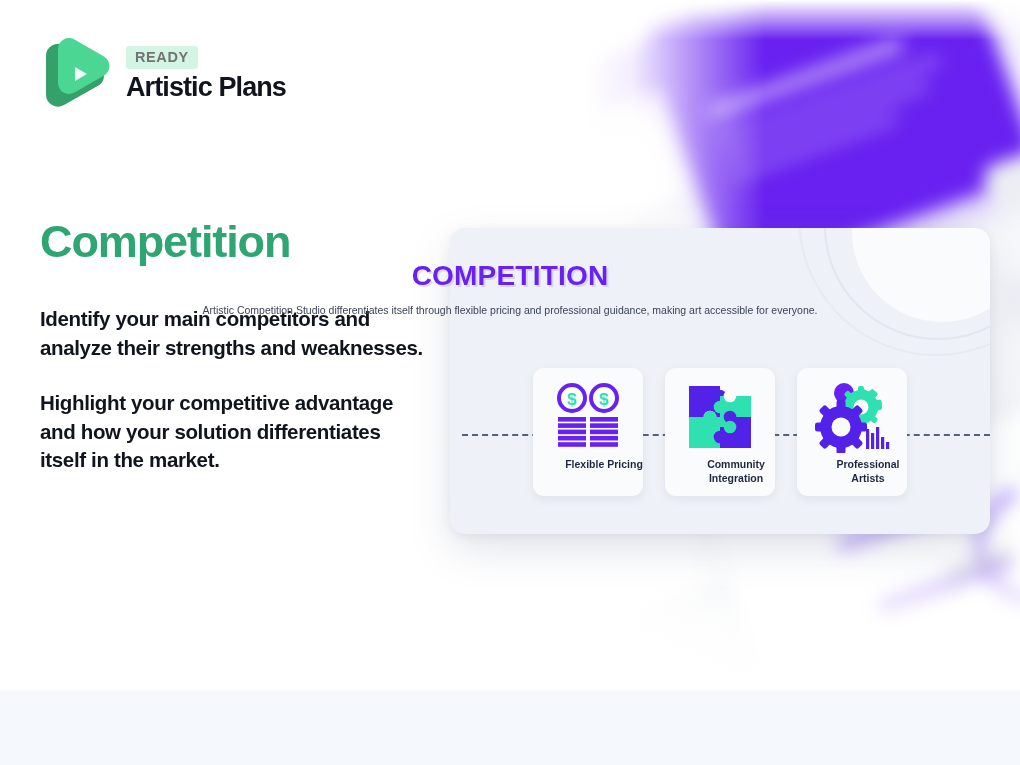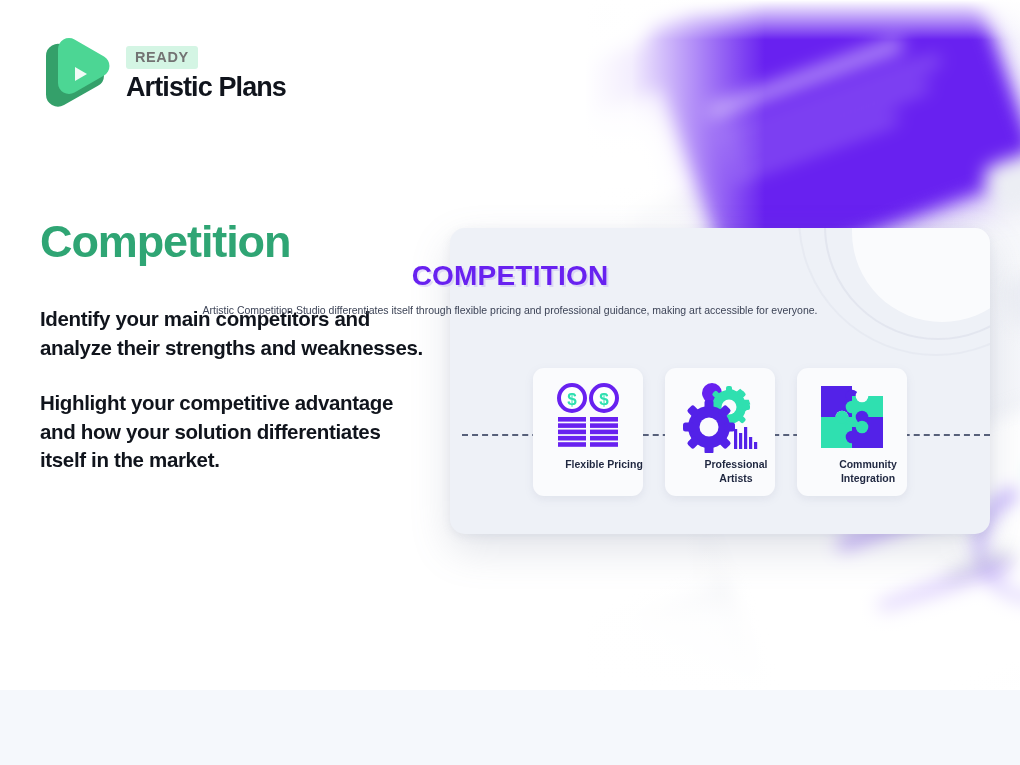--- a/index.html
+++ b/index.html
@@ -217,20 +217,47 @@
               <rect x="37" y="53.9" width="28" height="4.6"></rect>
             <rect x="37" y="60.2" width="28" height="4.6"></rect>
           </g>
         </svg>
       </div>
       <div class="feat-label">Flexible Pricing</div>
     </div>
 
     <div class="feat-card">
       <div class="feat-icon">
+        <svg width="70" height="70" viewBox="0 0 70 70" aria-hidden="true">
+
+          <path d="M4 4 h22 v8 a6.5 6.5 0 0 1 9 0 v-8 h0 v22 h-8 a6.5 6.5 0 0 0 0 9 h8 v0 h-31 v-8 a6.5 6.5 0 0 0 0-9 h-0 z" fill="#5322e8"></path>
+          <rect x="4" y="4" width="31" height="31" fill="#5322e8"></rect>
+          <circle cx="35" cy="14" r="6.3" fill="#5322e8"></circle>
+          <circle cx="25" cy="35" r="6.3" fill="#fafbfd"></circle>
+
+          <rect x="35" y="14" width="31" height="31" fill="#2fe0b0"></rect>
+          <circle cx="35" cy="25" r="6.3" fill="#2fe0b0"></circle>
+          <circle cx="45" cy="14" r="6.3" fill="#fafbfd"></circle>
+
+          <rect x="4" y="35" width="31" height="31" fill="#2fe0b0"></rect>
+          <circle cx="25" cy="35" r="6.3" fill="#2fe0b0"></circle>
+          <circle cx="35" cy="45" r="6.3" fill="#2fe0b0"></circle>
+
+          <rect x="35" y="45" width="31" height="21" fill="#5322e8"></rect>
+          <rect x="45" y="35" width="21" height="31" fill="#5322e8"></rect>
+          <circle cx="45" cy="35" r="6.3" fill="#5322e8"></circle>
+          <circle cx="35" cy="55" r="6.3" fill="#5322e8"></circle>
+          <circle cx="45" cy="45" r="6.3" fill="#2fe0b0"></circle>
+        </svg>
+      </div>
+      <div class="feat-label">Community Integration</div>
+    </div>
+
+    <div class="feat-card">
+      <div class="feat-icon">
         <svg width="76" height="72" viewBox="0 0 76 72" aria-hidden="true">
 
           <path d="M30 2 a10 10 0 0 1 10 10 c0 5-4 7-4 11 h-12 c0-4-4-6-4-11 a10 10 0 0 1 10-10z" fill="#6821f0"></path>
           <rect x="27" y="24" width="6" height="7" rx="1.6" fill="#6821f0"></rect>
 
           <g fill="#2fe0b0" transform="translate(47,26)">
             <path d="M0-17 l4.2 1.1 2.6-3.4 3.8 2.3-.9 4.2 3.1 3.1 4.2-.9 2.3 3.8-3.4 2.6 1.1 4.2-4.3 1.8-2.6-3.4-4.3 1.1-1.8 4.3-4.3-1.8 1.1-4.3-3.4-2.6-4.2 1.1-1.8-4.3 3.4-2.6-1.1-4.2 4.3-1.8z" transform="rotate(12) scale(1.05)"></path>
             <circle cx="0" cy="0" r="17"></circle>
           </g>
           <circle cx="47" cy="26" r="7.5" fill="#fafbfd"></circle>
@@ -262,43 +289,16 @@
             <rect x="52" y="48" width="3.2" height="20"></rect>
               <rect x="57" y="52" width="3.2" height="16"></rect>
             <rect x="62" y="46" width="3.2" height="22"></rect>
               <rect x="67" y="56" width="3.2" height="12"></rect>
             <rect x="72" y="61" width="3.2" height="7"></rect>
           </g>
         </svg>
       </div>
       <div class="feat-label">Professional Artists</div>
     </div>
-
-    <div class="feat-card">
-      <div class="feat-icon">
-        <svg width="70" height="70" viewBox="0 0 70 70" aria-hidden="true">
-
-          <path d="M4 4 h22 v8 a6.5 6.5 0 0 1 9 0 v-8 h0 v22 h-8 a6.5 6.5 0 0 0 0 9 h8 v0 h-31 v-8 a6.5 6.5 0 0 0 0-9 h-0 z" fill="#5322e8"></path>
-          <rect x="4" y="4" width="31" height="31" fill="#5322e8"></rect>
-          <circle cx="35" cy="14" r="6.3" fill="#5322e8"></circle>
-          <circle cx="25" cy="35" r="6.3" fill="#fafbfd"></circle>
-
-          <rect x="35" y="14" width="31" height="31" fill="#2fe0b0"></rect>
-          <circle cx="35" cy="25" r="6.3" fill="#2fe0b0"></circle>
-          <circle cx="45" cy="14" r="6.3" fill="#fafbfd"></circle>
-
-          <rect x="4" y="35" width="31" height="31" fill="#2fe0b0"></rect>
-          <circle cx="25" cy="35" r="6.3" fill="#2fe0b0"></circle>
-          <circle cx="35" cy="45" r="6.3" fill="#2fe0b0"></circle>
-
-          <rect x="35" y="45" width="31" height="21" fill="#5322e8"></rect>
-          <rect x="45" y="35" width="21" height="31" fill="#5322e8"></rect>
-          <circle cx="45" cy="35" r="6.3" fill="#5322e8"></circle>
-          <circle cx="35" cy="55" r="6.3" fill="#5322e8"></circle>
-          <circle cx="45" cy="45" r="6.3" fill="#2fe0b0"></circle>
-        </svg>
-      </div>
-      <div class="feat-label">Community Integration</div>
-    </div>
   </div>
 
   <div class="bottom-strip"></div>
 </div>
 
 </body></html>

